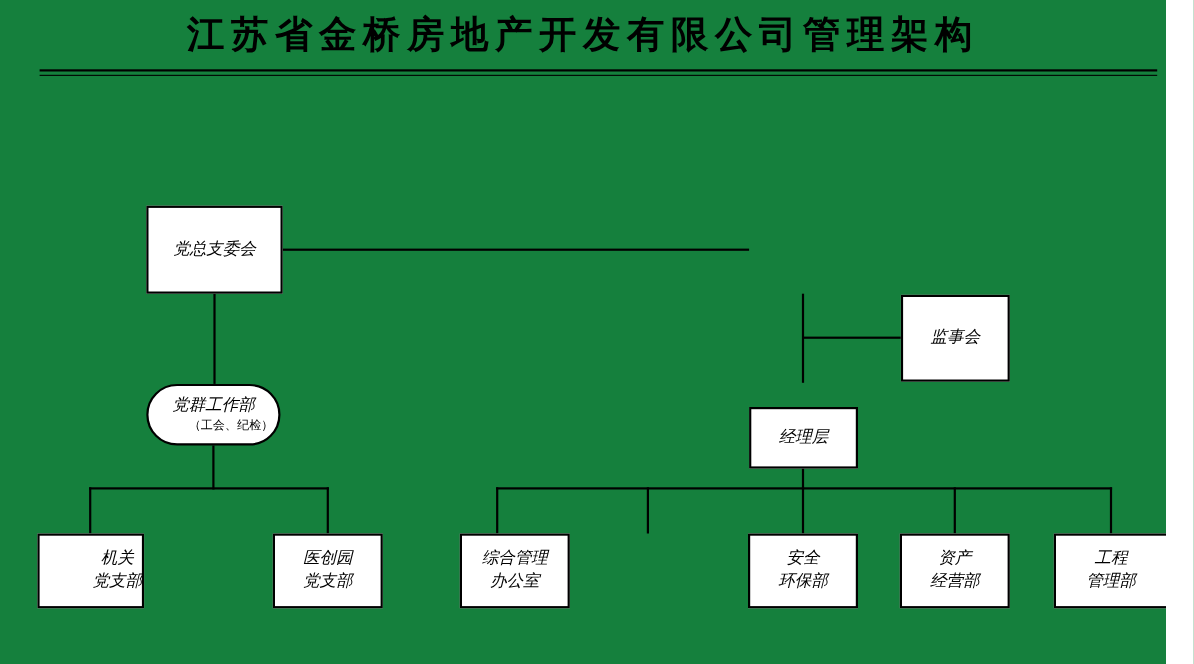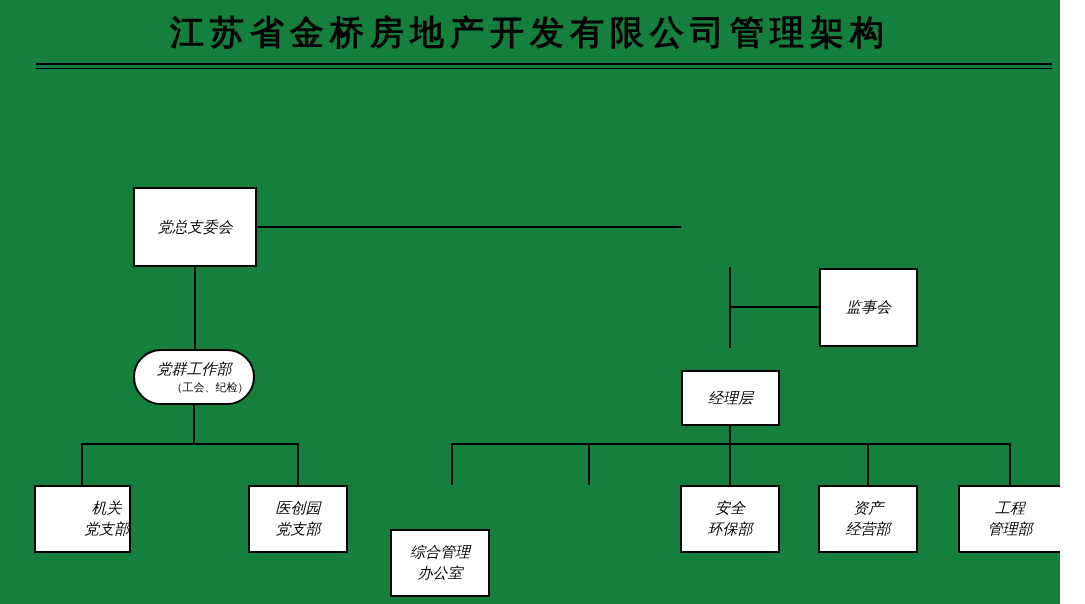--- a/index.html
+++ b/index.html
@@ -51,21 +51,21 @@
   .hline, .vline { position: absolute; background: #000000; }
 
   
   .n-party-committee   { left: 133px; top: 187px; width: 124px; height: 80px; }
   .n-board             { left: 681px; top: 187px; width:  99px; height: 80px; }
   .n-supervisors       { left: 819px; top: 268px; width:  99px; height: 79px; }
   .n-party-work        { left: 133px; top: 349px; width: 122px; height: 56px; border-radius: 28px; }
   .n-managers          { left: 681px; top: 348px; width:  99px; height: 56px; margin-top: 22px; }
   .n-office-branch     { left:  34px; top: 485px; width:  97px; height: 68px; padding-left: 48px; }
   .n-yichuang-branch   { left: 248px; top: 485px; width: 100px; height: 68px; }
-  .n-general-office    { left: 390px; top: 485px; width: 100px; height: 68px; margin-top: 44px; }
+  .n-general-office    { left: 418px; top: 485px; width: 100px; height: 68px; }
   .n-finance           { left: 540px; top: 485px; width:  98px; height: 68px; }
   .n-safety            { left: 680px; top: 485px; width: 100px; height: 68px; }
   .n-asset             { left: 818px; top: 485px; width: 100px; height: 68px; }
   .n-engineering       { left: 958px; top: 485px; width: 104px; height: 68px; }
 
   
   .c-top-link          { left: 257px; top: 226px; width: 424px; height: 2px; }
   .c-left-v1           { left: 194px; top: 267px; width: 2px;  height: 82px; }
   .c-right-v1          { left: 729px; top: 267px; width: 2px;  height: 81px; }
   .c-supervisor-link   { left: 730px; top: 306px; width: 89px; height: 2px; }

